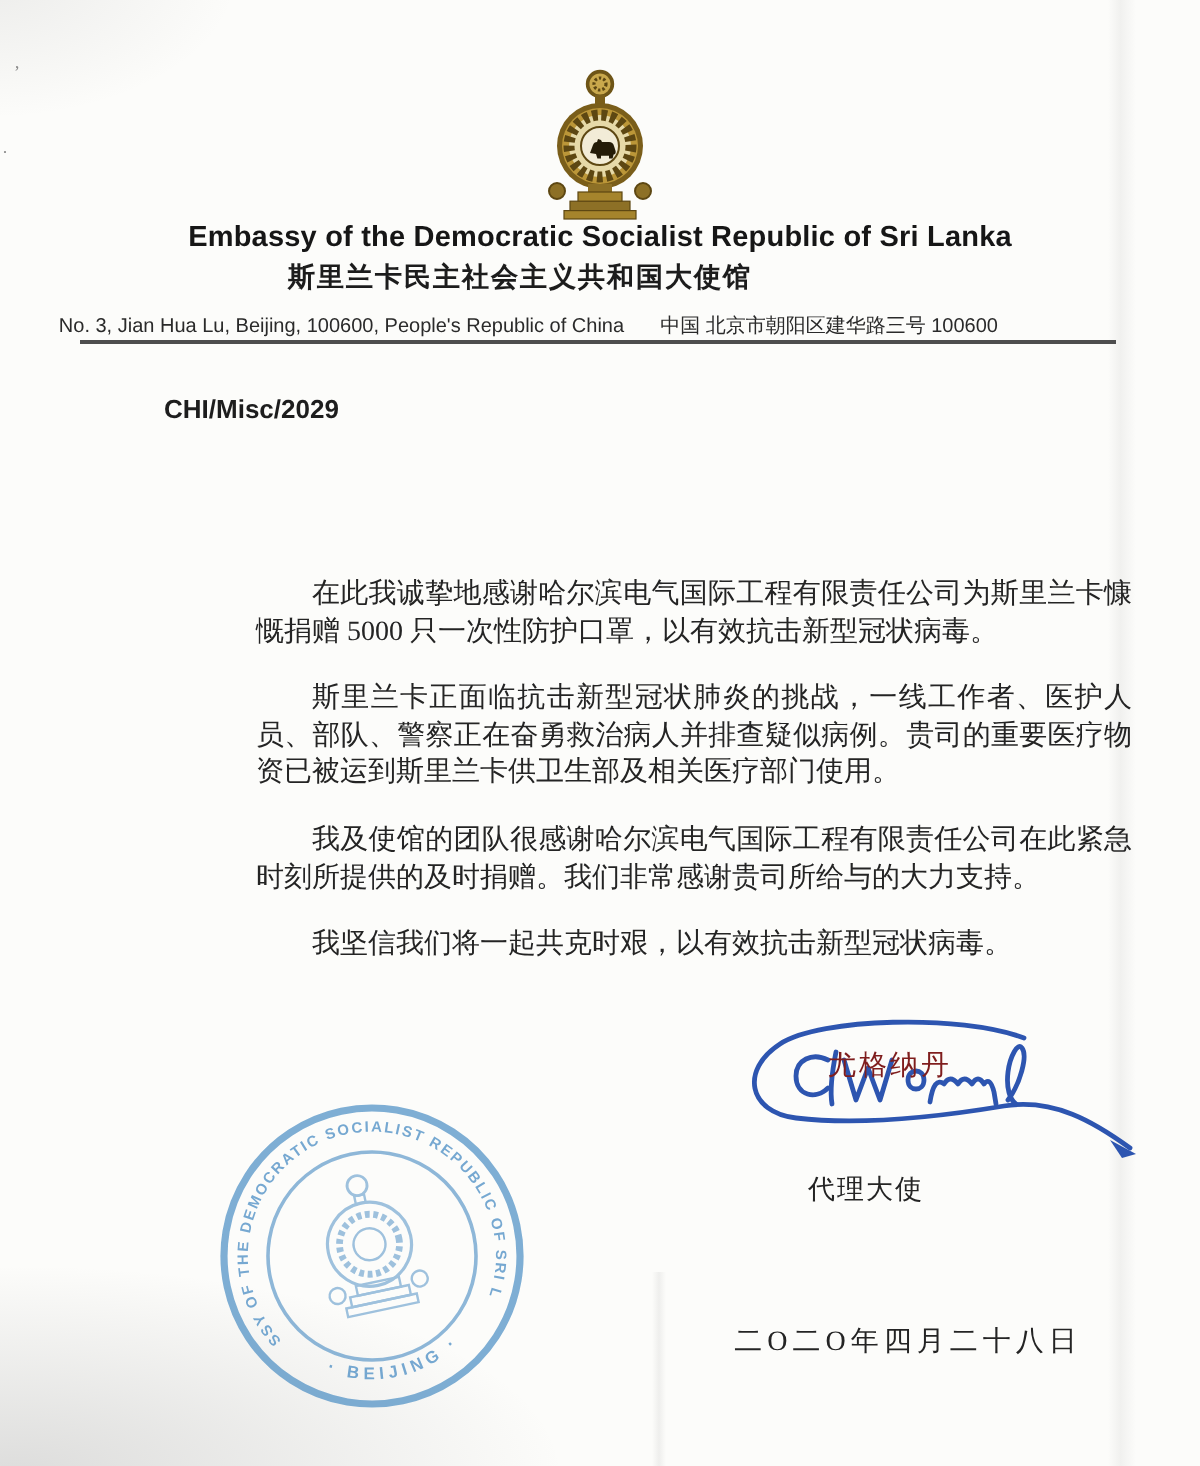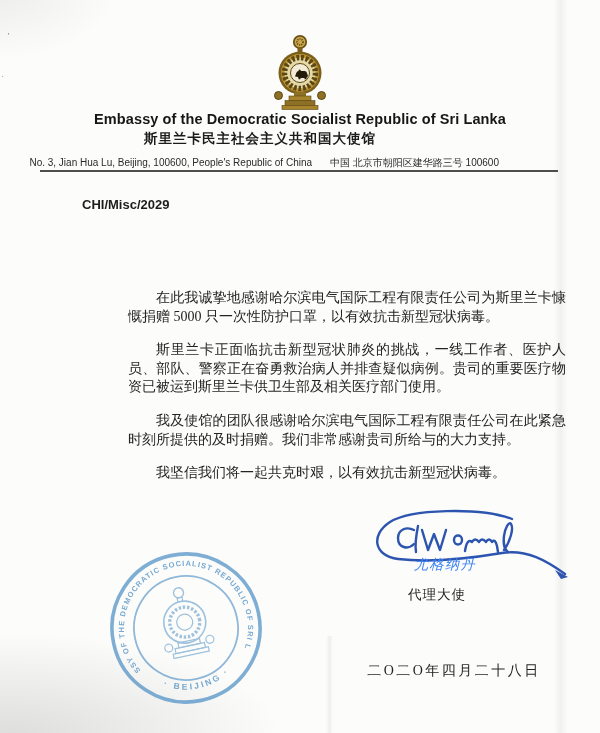--- a/index.html
+++ b/index.html
@@ -32,23 +32,23 @@
     border:none;border-top:2px solid #4e4e4e;margin:0;}
   
   .ref{position:absolute;left:82px;top:197px;font-weight:bold;font-size:13px;
     font-family:"Liberation Sans","DejaVu Sans",sans-serif;color:#1d1d1d;}
   .recipient{position:absolute;left:82px;top:246px;font-size:14px;line-height:19px;color:#242424;}
   .body-text{position:absolute;left:82px;top:289px;width:438px;font-size:14px;
     line-height:18.6px;text-align:justify;color:#242424;margin-left:46px;}
   .body-text p{margin:0 0 15px 0;text-indent:2em;}
   
   .sig-svg{position:absolute;left:362px;top:506px;width:210px;height:76px;}
-  .sig-name{position:absolute;left:392px;top:556px;width:106px;text-align:center;
-    font-size:14px;letter-spacing:1.5px;color:#3b82f6;font-style:italic;}
-  .sig-title{position:absolute;left:384px;top:586px;width:106px;text-align:center;
+  .sig-name{position:absolute;left:392px;top:524px;width:106px;text-align:center;
+    font-size:14px;letter-spacing:1.5px;color:#7f1d1d;}
+  .sig-title{position:absolute;left:404px;top:586px;width:106px;
     font-size:13.5px;letter-spacing:1px;color:#242424;}
   .sig-date{position:absolute;left:356px;top:618px;width:196px;text-align:center;
     font-size:14px;letter-spacing:2.5px;color:#242424;margin-top:44px;}
   
   .seal-svg{position:absolute;left:104px;top:546px;width:164px;height:164px;
     transform:rotate(-12deg);opacity:.85;}
   .seal-svg text{font-family:"Liberation Sans","DejaVu Sans",sans-serif;font-weight:bold;}
 </style>
 </head>
 <body>

